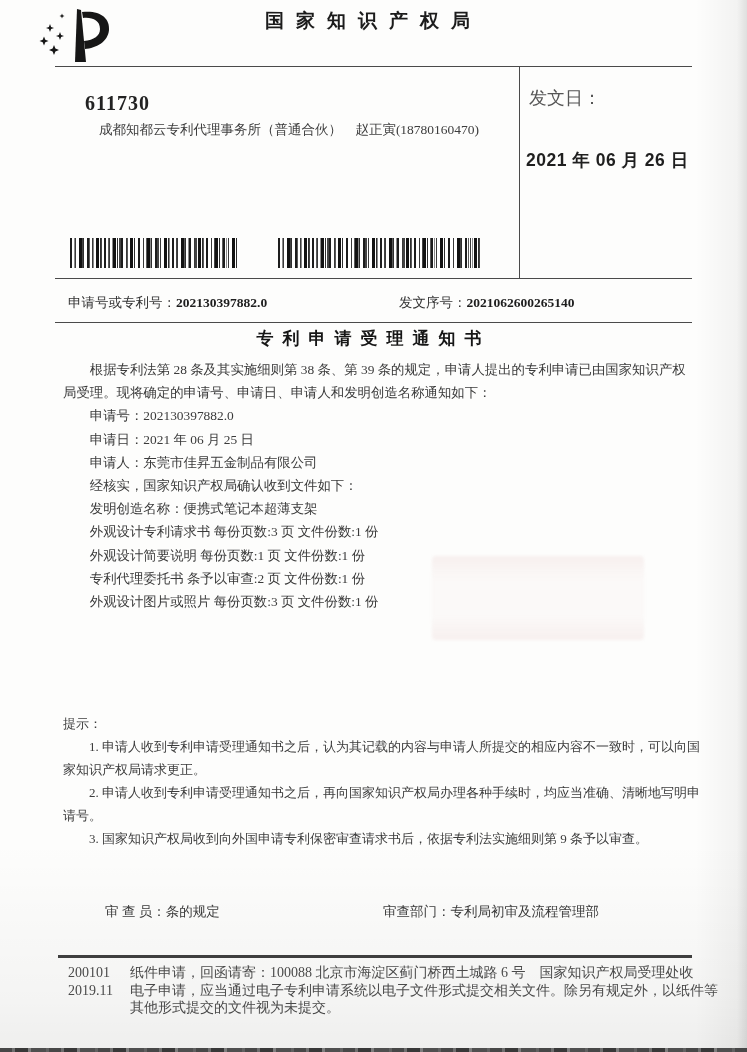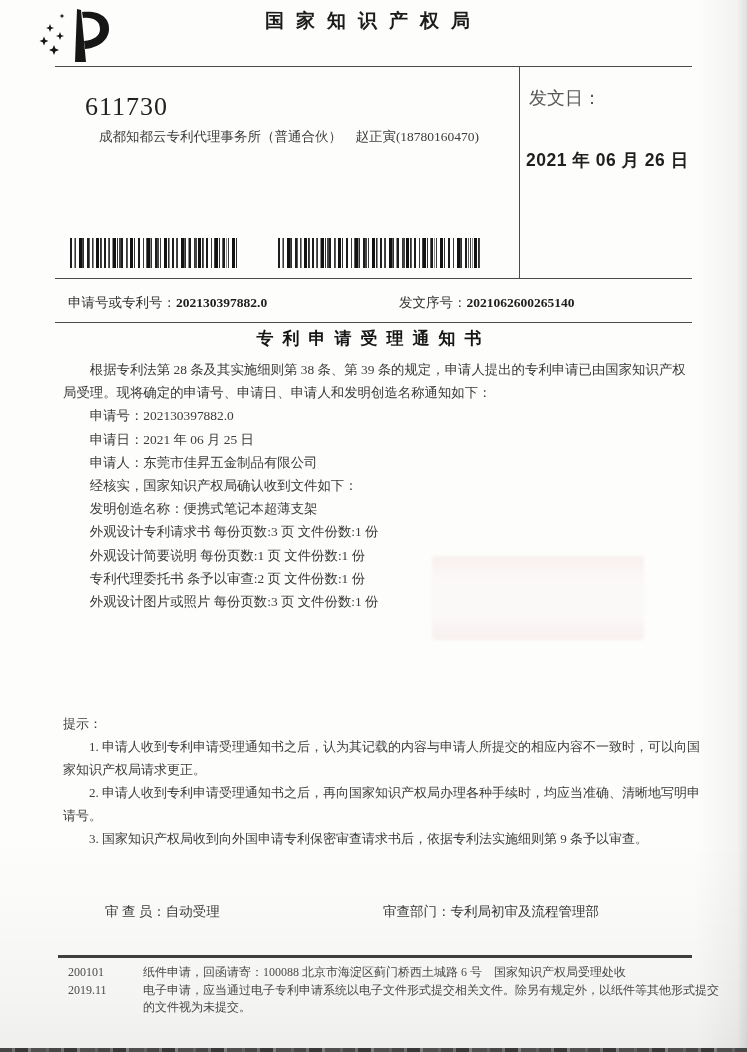--- a/index.html
+++ b/index.html
@@ -17,21 +17,21 @@
   }
   .abs{position:absolute;}
   .rule{position:absolute;height:1.2px;background:#4a4a4a;}
   .org-title{
     left:55px;right:55px;top:8px;text-align:center;
     font-size:19px;font-weight:bold;letter-spacing:12px;color:#1c1c1c;
   }
   .logo{left:38px;top:8px;}
   .vline{left:519px;top:66px;width:1.2px;height:212px;background:#4a4a4a;}
   .recipient{left:60px;top:92px;width:458px;}
-  .postcode{margin-left:25px;font-size:26px;font-weight:normal;letter-spacing:1px;color:#222;}
+  .postcode{margin-left:25px;font-size:20px;font-weight:bold;letter-spacing:1px;color:#222;}
   .addr1{text-align:center;font-size:13.5px;margin-top:13px;line-height:21px;color:#3d3d3d;}
   .addr2{text-align:center;font-size:13.5px;line-height:20px;color:#3d3d3d;}
   .agency{text-align:center;font-size:13.5px;margin-top:6px;color:#3d3d3d;}
   .dispatch-label{left:529px;top:86px;font-size:18px;color:#555;}
   .dispatch-date{
     left:526px;top:148px;font-family:"Liberation Sans","DejaVu Sans",sans-serif;
     font-size:17.5px;font-weight:600;letter-spacing:0.5px;color:#1f1f1f;
   }
   .barcode{
     top:238px;height:30px;background-color:#fff;
@@ -50,21 +50,21 @@
     font-size:17px;font-weight:bold;letter-spacing:9px;color:#161616;
   }
   .body-block{left:63px;top:358px;width:632px;font-size:13.4px;line-height:23.2px;color:#3a3a3a;}
   .body-block p{margin:0;text-indent:2em;}
   .hints{left:63px;top:712px;width:640px;font-size:13px;line-height:23px;color:#3c3c3c;}
   .hints p{margin:0;}
   .hints p.item{text-indent:2em;}
   .review-left{left:105px;top:903px;font-size:13.5px;color:#3a3a3a;}
   .review-right{left:383px;top:903px;font-size:13.5px;color:#3a3a3a;}
   .rule-footer{left:58px;top:955px;width:634px;height:2.5px;background:#3f3f3f;}
-  .footer{left:68px;top:964px;width:652px;display:flex;font-size:12px;line-height:17.5px;color:#4a4a4a;gap:13px;}
+  .footer{left:68px;top:964px;width:652px;display:flex;font-size:14px;line-height:17.5px;color:#4a4a4a;}
   .footer-codes{width:62px;flex:0 0 62px;}
   .footer-codes div{white-space:nowrap;}
   .footer-text{flex:1;}
   .footer-text p{margin:0;}
   .stamp{
     left:432px;top:556px;width:212px;height:84px;
     border-radius:4px;
     background:
       linear-gradient(rgba(205,140,140,0.10),rgba(205,140,140,0.02) 30%,rgba(205,140,140,0.02) 70%,rgba(205,140,140,0.10)),
       rgba(230,200,200,0.03);
@@ -136,21 +136,21 @@
   <div class="abs stamp"></div>
 
   <div class="abs hints">
     <p>提示：</p>
     <p class="item">1. 申请人收到专利申请受理通知书之后，认为其记载的内容与申请人所提交的相应内容不一致时，可以向国家知识产权局请求更正。</p>
     <p class="item">2. 申请人收到专利申请受理通知书之后，再向国家知识产权局办理各种手续时，均应当准确、清晰地写明申请号。</p>
     <p class="item">3. 国家知识产权局收到向外国申请专利保密审查请求书后，依据专利法实施细则第 9 条予以审查。</p>
   </div>
 
   <div class="abs review-left">
-    <span>审 查 员：</span><span>自动受理</span>
+    <span>审 查 员：</span><span>条的规定</span>
   </div>
   <div class="abs review-right">
     <span>审查部门：</span><span>专利局初审及流程管理部</span>
   </div>
 
   <div class="abs rule-footer"></div>
   <div class="abs footer">
     <div class="footer-codes">
       <div>200101</div>
       <div>2019.11</div>

